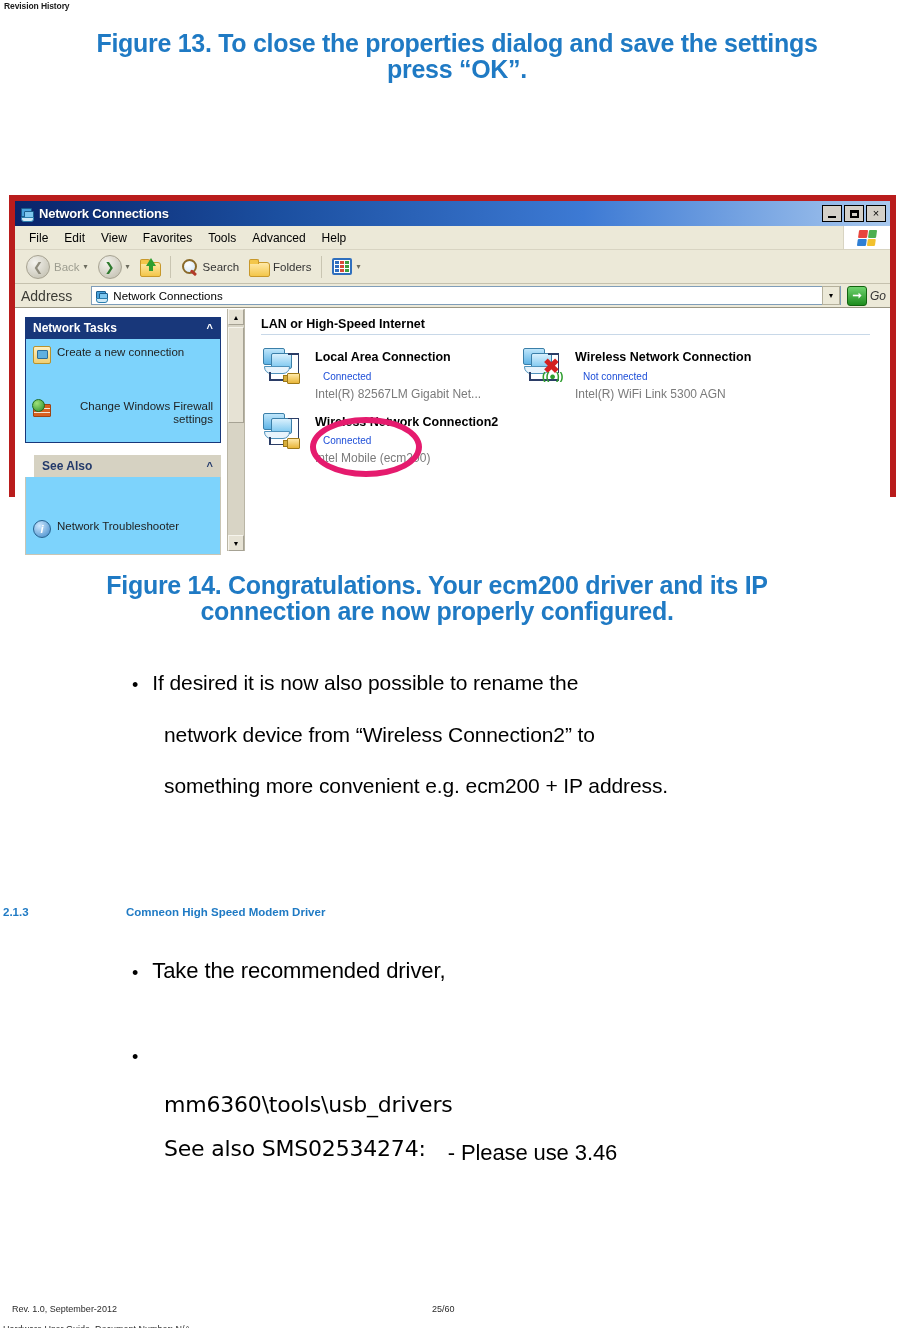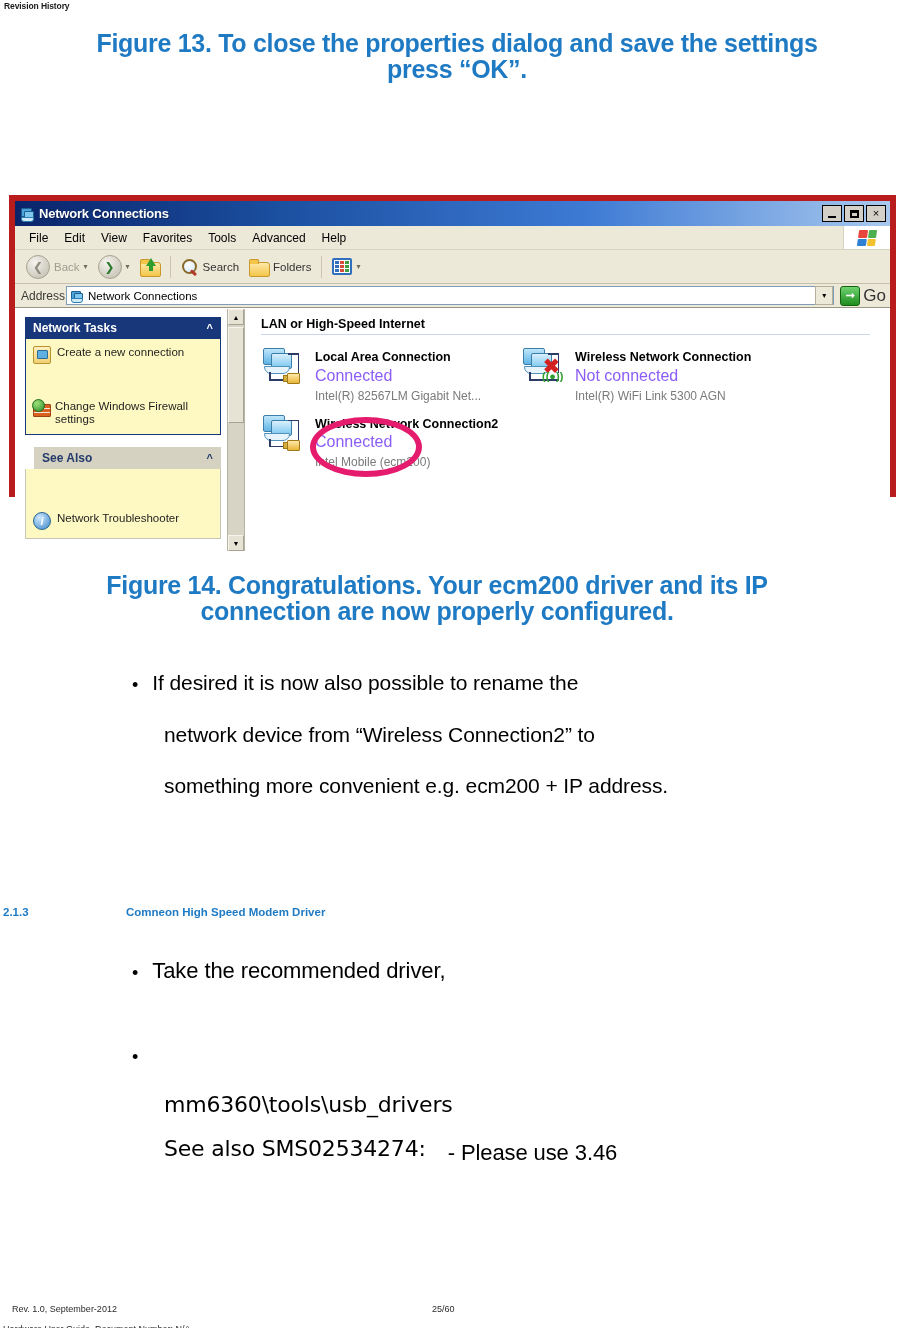--- a/index.html
+++ b/index.html
@@ -209,21 +209,21 @@
 
   .addressbar {
     height: 24px;
     background: #ece9d8;
     display: flex;
     align-items: center;
     padding: 0 4px 0 6px;
     box-sizing: border-box;
     border-bottom: 1px solid #9a9684;
   }
-  .addr-label { font-size: 12px; color: #3b3b35; margin-right: 1px; }
+  .addr-label { font-size: 14px; color: #3b3b35; margin-right: 19px; }
   .addr-field {
     flex: 1 1 auto;
     height: 19px;
     background: #ffffff;
     border: 1px solid #7f9db9;
     display: flex; align-items: center;
     padding-left: 3px;
     box-sizing: border-box;
   }
   .addr-icon { width: 14px; height: 14px; position: relative; margin-right: 4px; flex: 0 0 auto; }
@@ -238,21 +238,21 @@
     font-size: 8px; color: #000; flex: 0 0 auto;
   }
   .go-btn { display: flex; align-items: center; gap: 3px; margin-left: 6px; }
   .go-arrow {
     width: 18px; height: 18px; border-radius: 3px;
     background: linear-gradient(#6fd36f, #1d8c1d);
     border: 1px solid #12630f;
     display: flex; align-items: center; justify-content: center;
     color: #fff; font-size: 11px; font-weight: bold; line-height: 1;
   }
-  .go-text { font-size: 17px; color: #333; }
+  .go-text { font-size: 12px; color: #333; font-style: italic; }
 
   .workarea {
     display: flex;
     height: 242px;
     background: #ffffff;
     border-top: 1px solid #ffffff;
   }
   .sidebar {
     width: 212px;
     background: #ffffff;
@@ -265,23 +265,24 @@
     display: flex; align-items: center; justify-content: space-between;
     padding: 4px 8px;
     font-size: 12px; font-weight: bold;
     box-sizing: border-box;
   }
   .panel.blue .panel-head { background: #18377a; color: #ffffff; }
   .panel.gray .panel-head { background: #d6d2c2; color: #233a6b; margin-left: 9px; }
   .panel-body {
     border: 1px solid #c9c5b4;
     border-top: none;
-    background: #fef9c3;
-    padding: 7px 7px 8px 7px;
-    box-sizing: border-box;
+    background: #7dd3fc;
+    padding: 7px 7px 16px 7px;
+    box-sizing: border-box;
+    text-align: right;
   }
   .panel.blue .panel-body { border-color: #18377a; }
   .chev { font-size: 11px; font-weight: bold; }
   .task { display: flex; align-items: flex-start; gap: 6px; margin-bottom: 6px; }
   .task:last-child { margin-bottom: 0; margin-top: 36px; }
   .task-label { font-size: 11.5px; color: #1f1f1f; line-height: 1.15; }
   .ico-newconn {
     width: 16px; height: 16px; flex: 0 0 auto; position: relative;
     background: linear-gradient(#fff0c0, #f0cf72);
     border: 1px solid #b8922c; border-radius: 2px;
@@ -380,21 +381,21 @@
     position: absolute; left: 22px; top: 11px;
     font-size: 20px; font-weight: bold; color: #d32020; line-height: 1;
     font-family: "Liberation Sans", sans-serif;
   }
   .wifi-sym {
     position: absolute; left: 21px; top: 26px;
     font-size: 11px; font-weight: bold; color: #2f9e2f; line-height: 1;
   }
   .conn-text { padding-top: 2px; }
   .conn-name { font-size: 12.5px; font-weight: bold; color: #000; line-height: 1.25; white-space: nowrap; }
-  .conn-status { font-size: 16px; color: #8b5cf6; line-height: 1.25; white-space: nowrap; }
+  .conn-status { font-size: 10px; color: #1d4ed8; line-height: 1.25; white-space: nowrap; margin-left: 8px; }
   .conn-device { font-size: 12px; color: #7a7a7a; line-height: 1.25; white-space: nowrap; }
 
   .red-oval {
     position: absolute;
     left: 65px; top: 108px;
     width: 100px; height: 48px;
     border: 6px solid #e51b6e;
     border-radius: 50%;
     pointer-events: none;
   }

